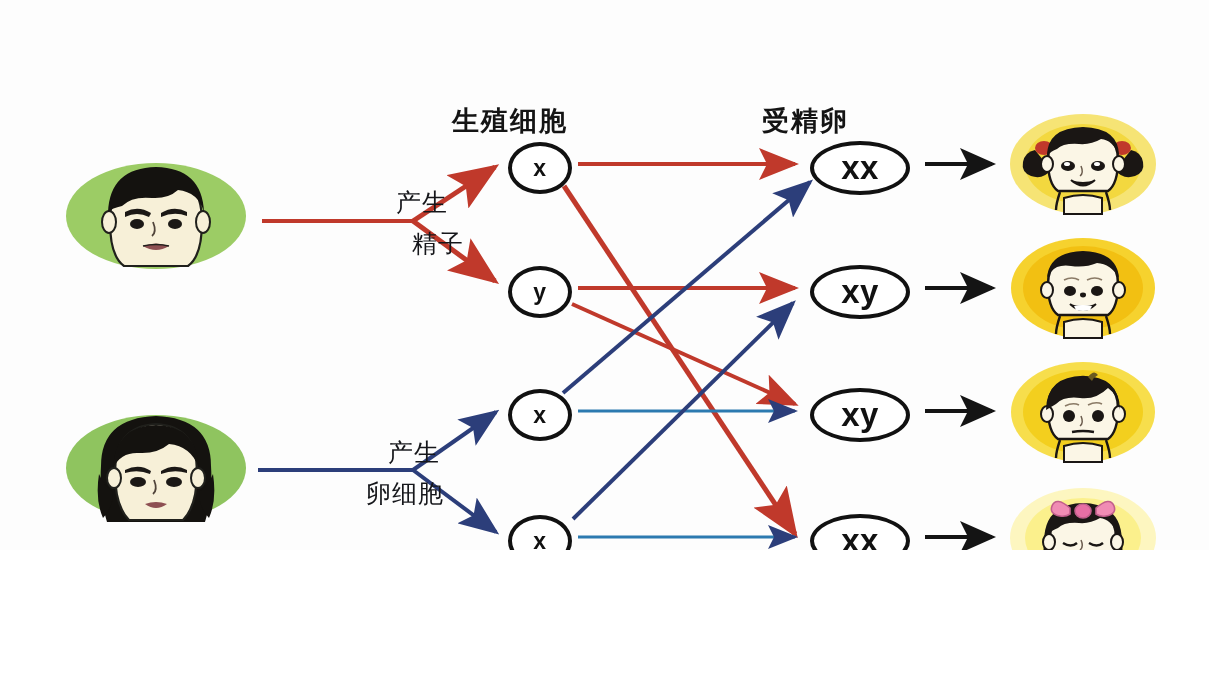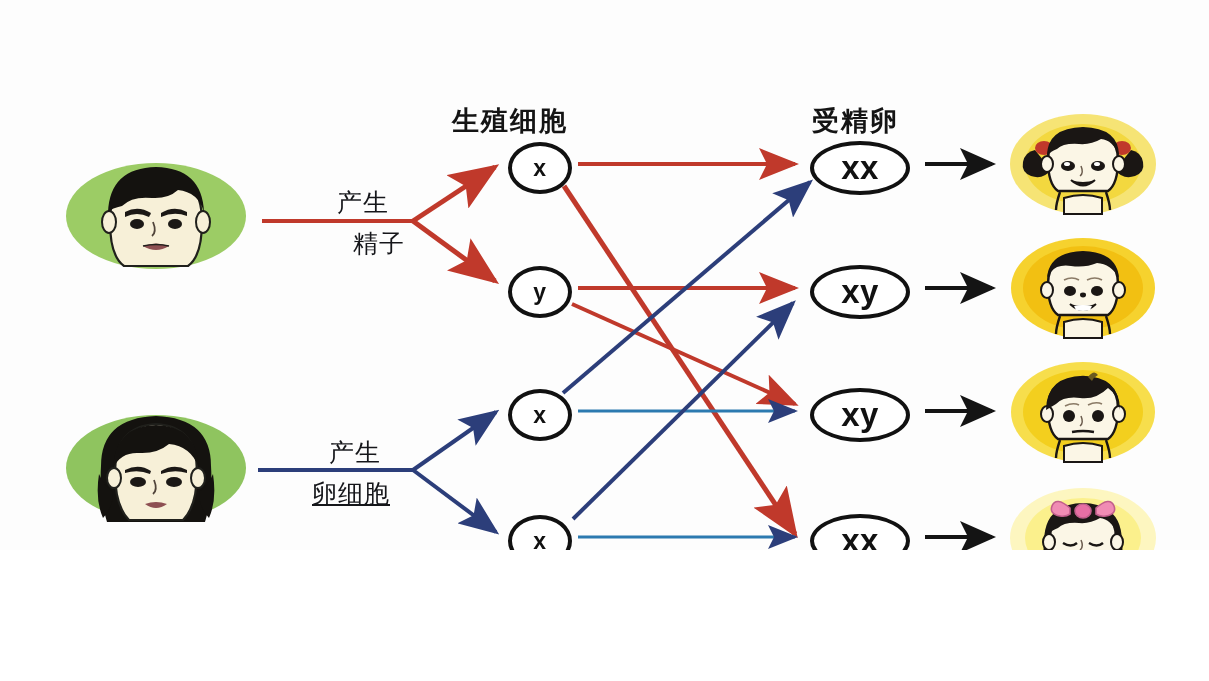--- a/index.html
+++ b/index.html
@@ -52,21 +52,21 @@
     font-size: 27px;
     color: #141414;
     font-weight: 600;
     letter-spacing: 2px;
     white-space: nowrap;
     font-family: "DejaVu Sans", sans-serif;
   }
   .branch-label {
     position: absolute;
     width: 170px;
-    text-align: center;
+    text-align: right;
     font-size: 25px;
     color: #15161a;
     letter-spacing: 1px;
     white-space: nowrap;
     font-family: "DejaVu Sans", sans-serif;
   }
   .parent {
     position: absolute;
     width: 186px;
     height: 112px;
@@ -124,27 +124,27 @@
 
     <line x1="578" y1="537" x2="795" y2="537" stroke="#2c7ab0" stroke-width="3" marker-end="url(#ah-blue)"></line>
 
     <line x1="925" y1="164" x2="992" y2="164" stroke="#141414" stroke-width="4" marker-end="url(#ah-black)"></line>
     <line x1="925" y1="288" x2="992" y2="288" stroke="#141414" stroke-width="4" marker-end="url(#ah-black)"></line>
     <line x1="925" y1="411" x2="992" y2="411" stroke="#141414" stroke-width="4" marker-end="url(#ah-black)"></line>
     <line x1="925" y1="537" x2="992" y2="537" stroke="#141414" stroke-width="4" marker-end="url(#ah-black)"></line>
   </svg>
 
   <div class="col-title" style="left:452px; top:103px;">生殖细胞</div>
-  <div class="col-title" style="left:812px; top:103px;">受精卵</div>
+  <div class="col-title" style="left:762px; top:103px;">受精卵</div>
 
   <div class="branch-label" style="left:278px; top:186px;">产生</div>
   <div class="branch-label" style="left:294px; top:227px;">精子</div>
 
   <div class="branch-label" style="left:270px; top:436px;">产生</div>
-  <div class="branch-label" style="left:266px; top:477px;text-decoration:underline;">卵细胞</div>
+  <div class="branch-label" style="left:274px; top:477px;">卵细胞</div>
 
   <div class="parent" style="left:63px; top:160px;">
     <svg width="186" height="112" viewBox="0 0 186 112">
       <ellipse cx="93" cy="56" rx="90" ry="53" fill="#9ccc65"></ellipse>
       <g>
         <path d="M47 62 q0 -50 46 -52 q46 2 46 52 q0 34 -14 44 l-64 0 q-14 -10 -14 -44 Z" fill="#f7f0d8" stroke="#20201c" stroke-width="2.2"></path>
         <ellipse cx="46" cy="62" rx="7" ry="11" fill="#f7f0d8" stroke="#20201c" stroke-width="2"></ellipse>
         <ellipse cx="140" cy="62" rx="7" ry="11" fill="#f7f0d8" stroke="#20201c" stroke-width="2"></ellipse>
         <path d="M45 52 q2 -44 48 -45 q46 1 48 45 q-6 -20 -26 -22 q-10 9 -26 8 q-20 -2 -30 8 q-10 2 -14 6 Z" fill="#14120f"></path>
         <path d="M62 55 q14 -8 26 0 q-13 -3 -26 0 Z" fill="#1b1815"></path>

